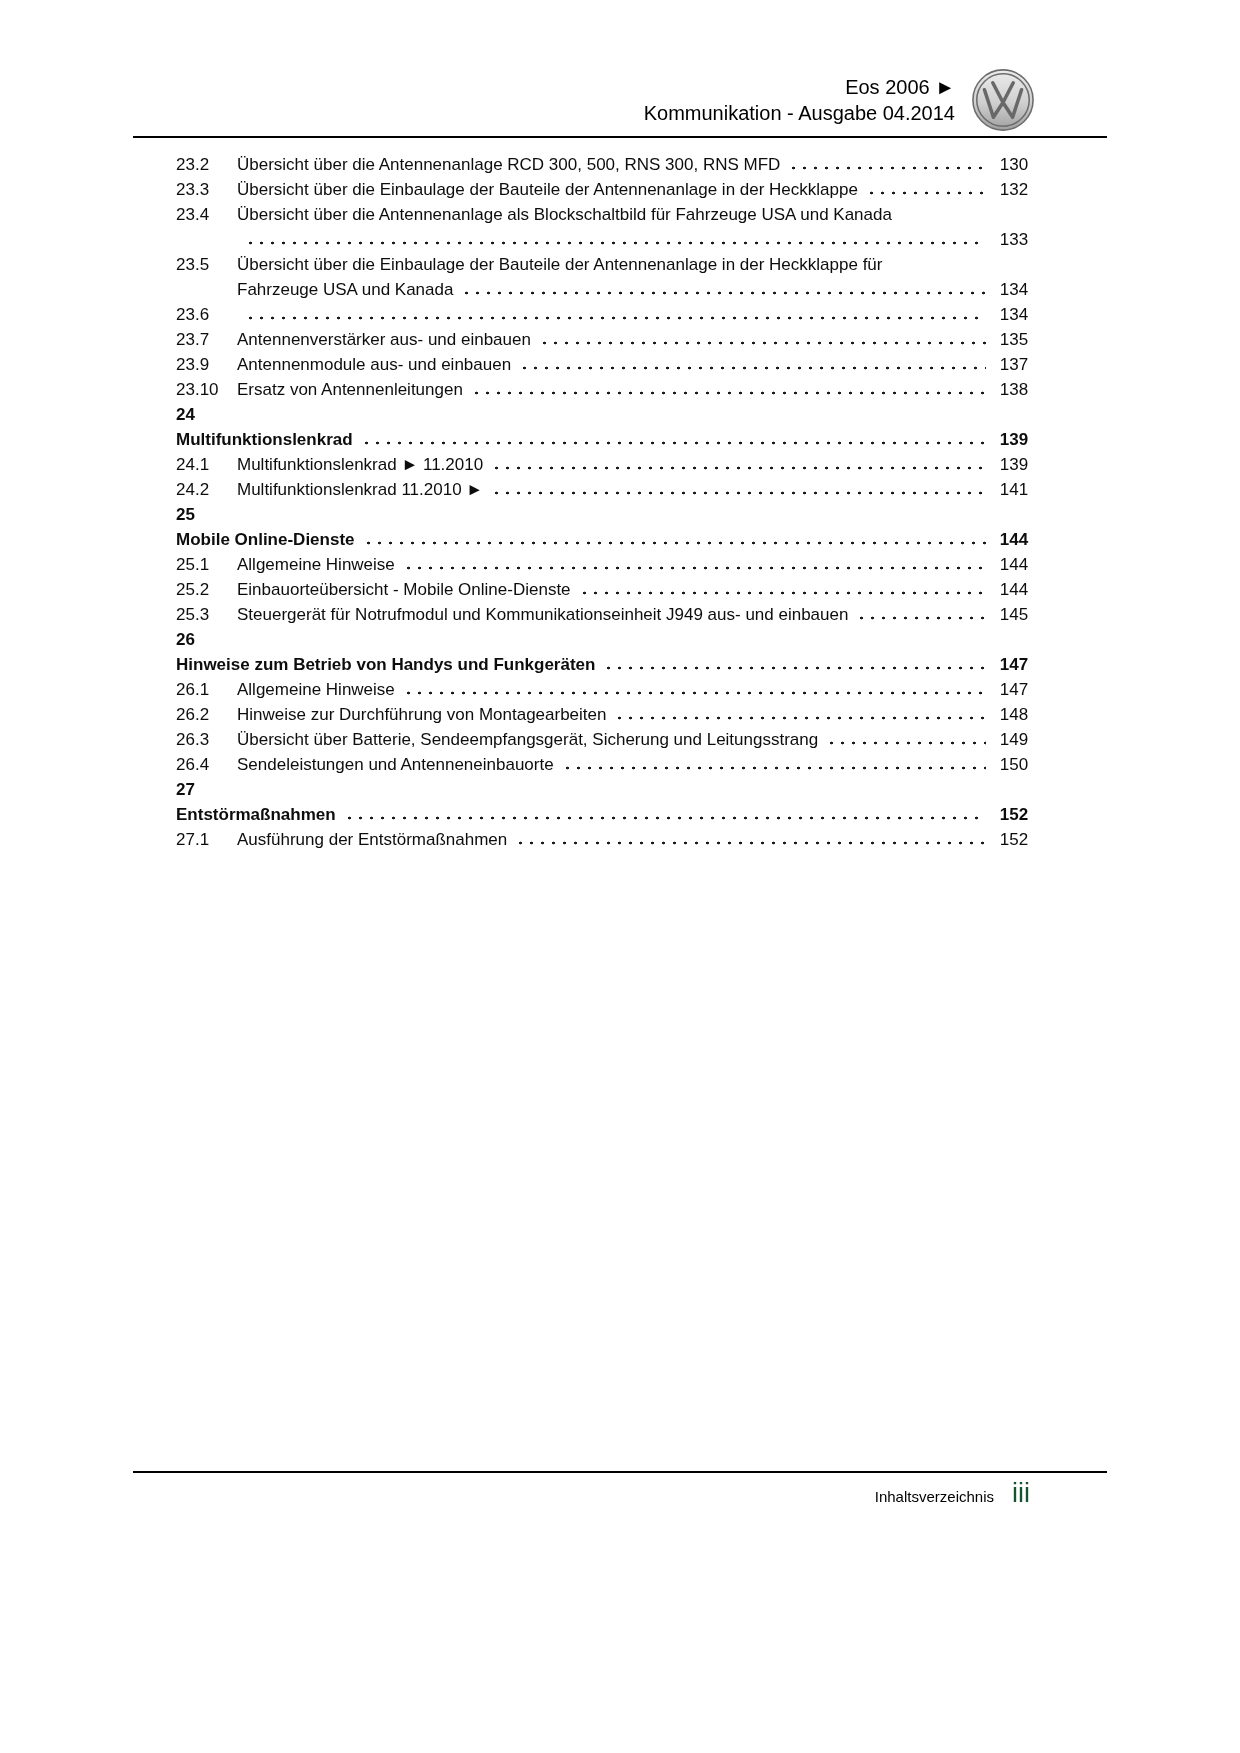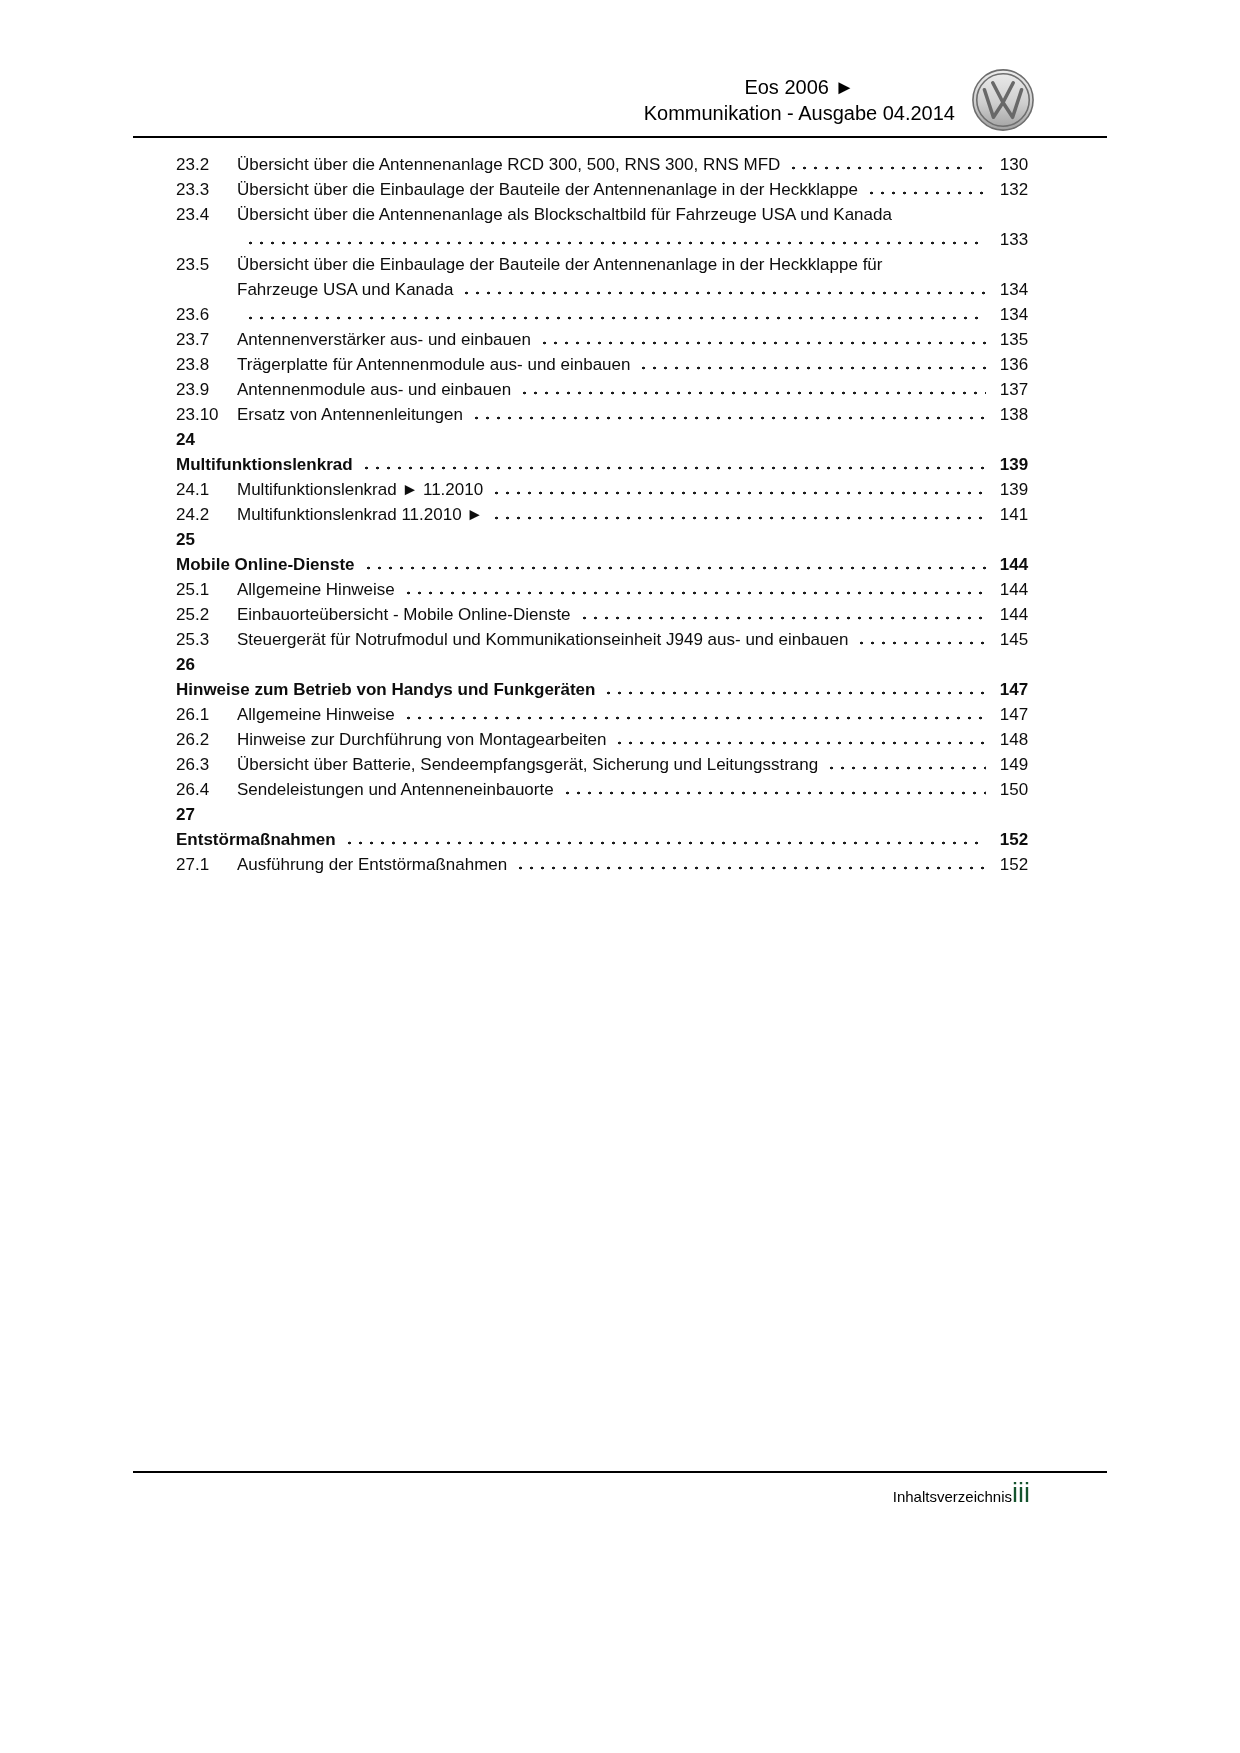--- a/index.html
+++ b/index.html
@@ -21,21 +21,21 @@
     left: 133px;
     width: 974px;
     display: flex;
     justify-content: flex-end;
     align-items: center;
     gap: 16px;
     padding-right: 72px;
     box-sizing: border-box;
   }
   .header-text {
-    text-align: center;
+    text-align: right;
     font-size: 20px;
     line-height: 26px;
     color: #000;
   }
   .vw-logo { width: 64px; height: 64px; flex-shrink: 0; }
   .header-rule, .footer-rule {
     position: absolute;
     left: 133px;
     width: 974px;
     height: 2px;
@@ -81,20 +81,21 @@
   
   .footer-rule { top: 1471px; }
   .doc-footer {
     position: absolute;
     top: 1478px;
     left: 133px;
     width: 897px; 
     display: flex;
     justify-content: flex-end;
     align-items: baseline;
+    gap: 18px;
   }
   .footer-label { font-size: 15px; color: #000; }
   .footer-page { font-size: 27px; color: #14532d; }
 </style>
 </head>
 <body>
 
 <div class="page">
 
   <header class="doc-header">
@@ -182,30 +183,20 @@
     <span class="toc-num">23.7</span>
     <span class="toc-body">
           <div class="toc-line last">
             <span class="toc-title">Antennenverstärker aus- und einbauen</span>
             <span class="leader"></span>
             <span class="toc-page">135</span>
           </div>
         </span>
   </div>
 
-  <div class="toc-entry">
-    <span class="toc-num">23.8</span>
-    <span class="toc-body">
-          <div class="toc-line last">
-            <span class="toc-title">Trägerplatte für Antennenmodule aus- und einbauen</span>
-            <span class="leader"></span>
-            <span class="toc-page">136</span>
-          </div>
-        </span>
-  </div>
 
   <div class="toc-entry">
     <span class="toc-num">23.9</span>
     <span class="toc-body">
           <div class="toc-line last">
             <span class="toc-title">Antennenmodule aus- und einbauen</span>
             <span class="leader"></span>
             <span class="toc-page">137</span>
           </div>
         </span>

